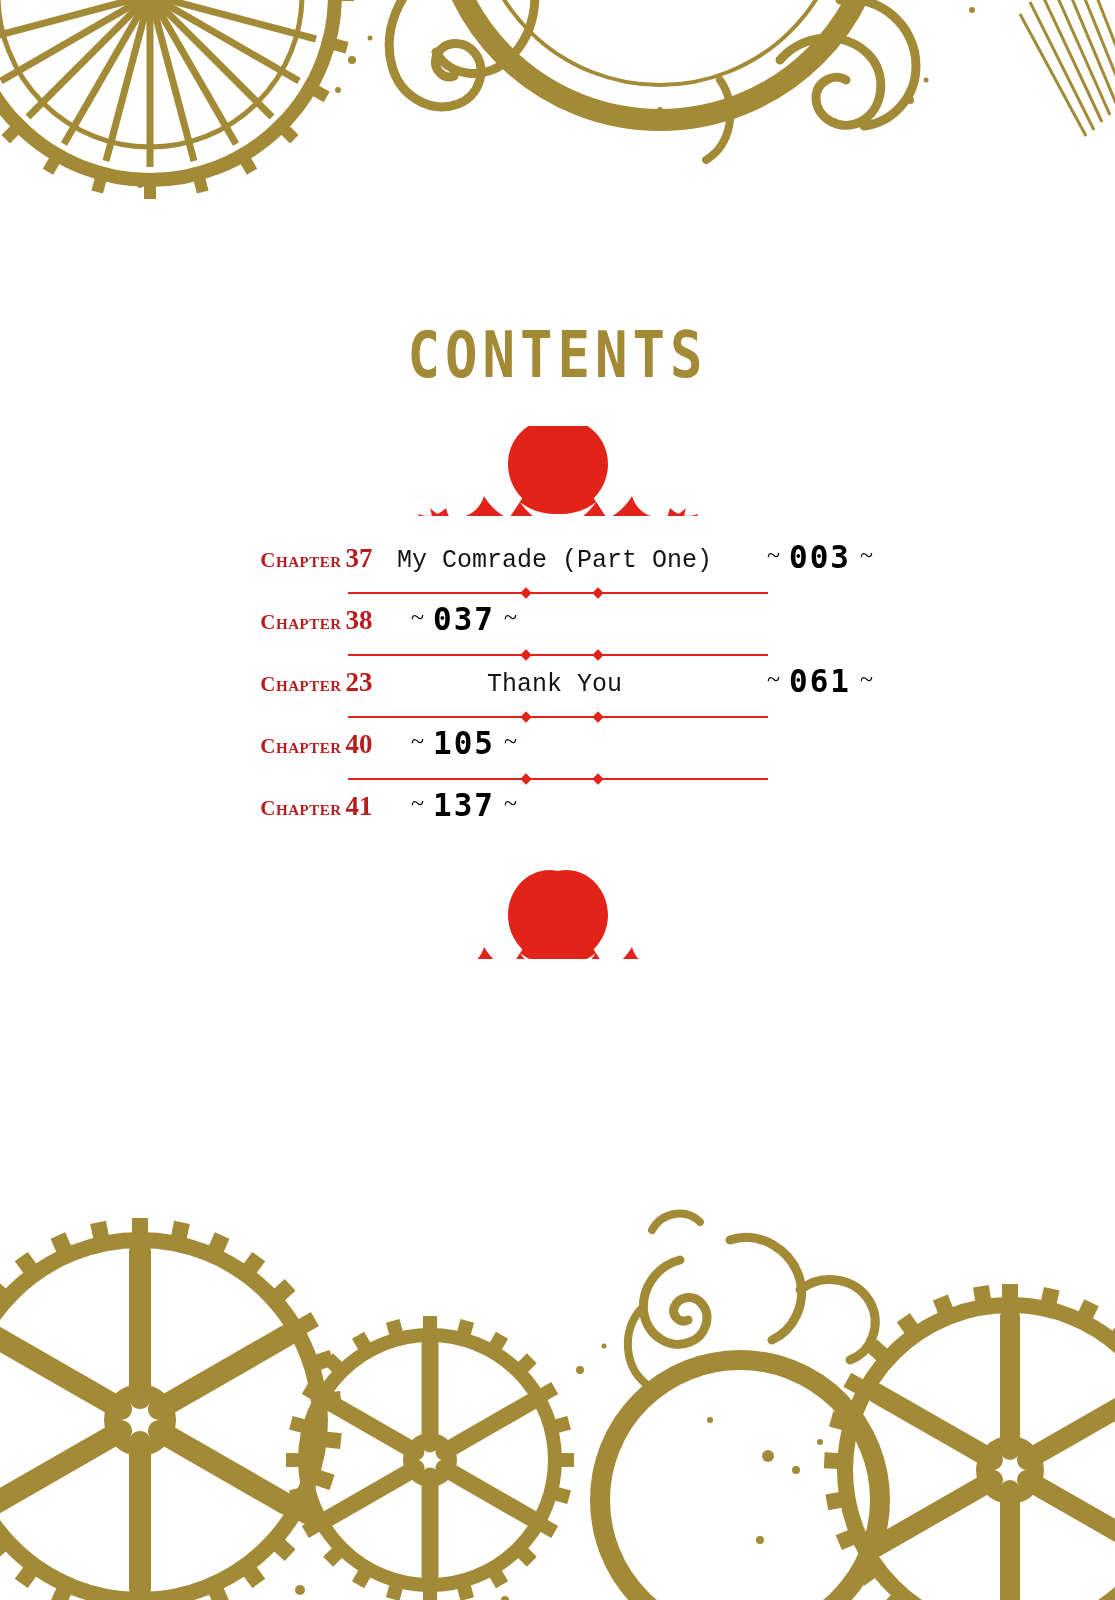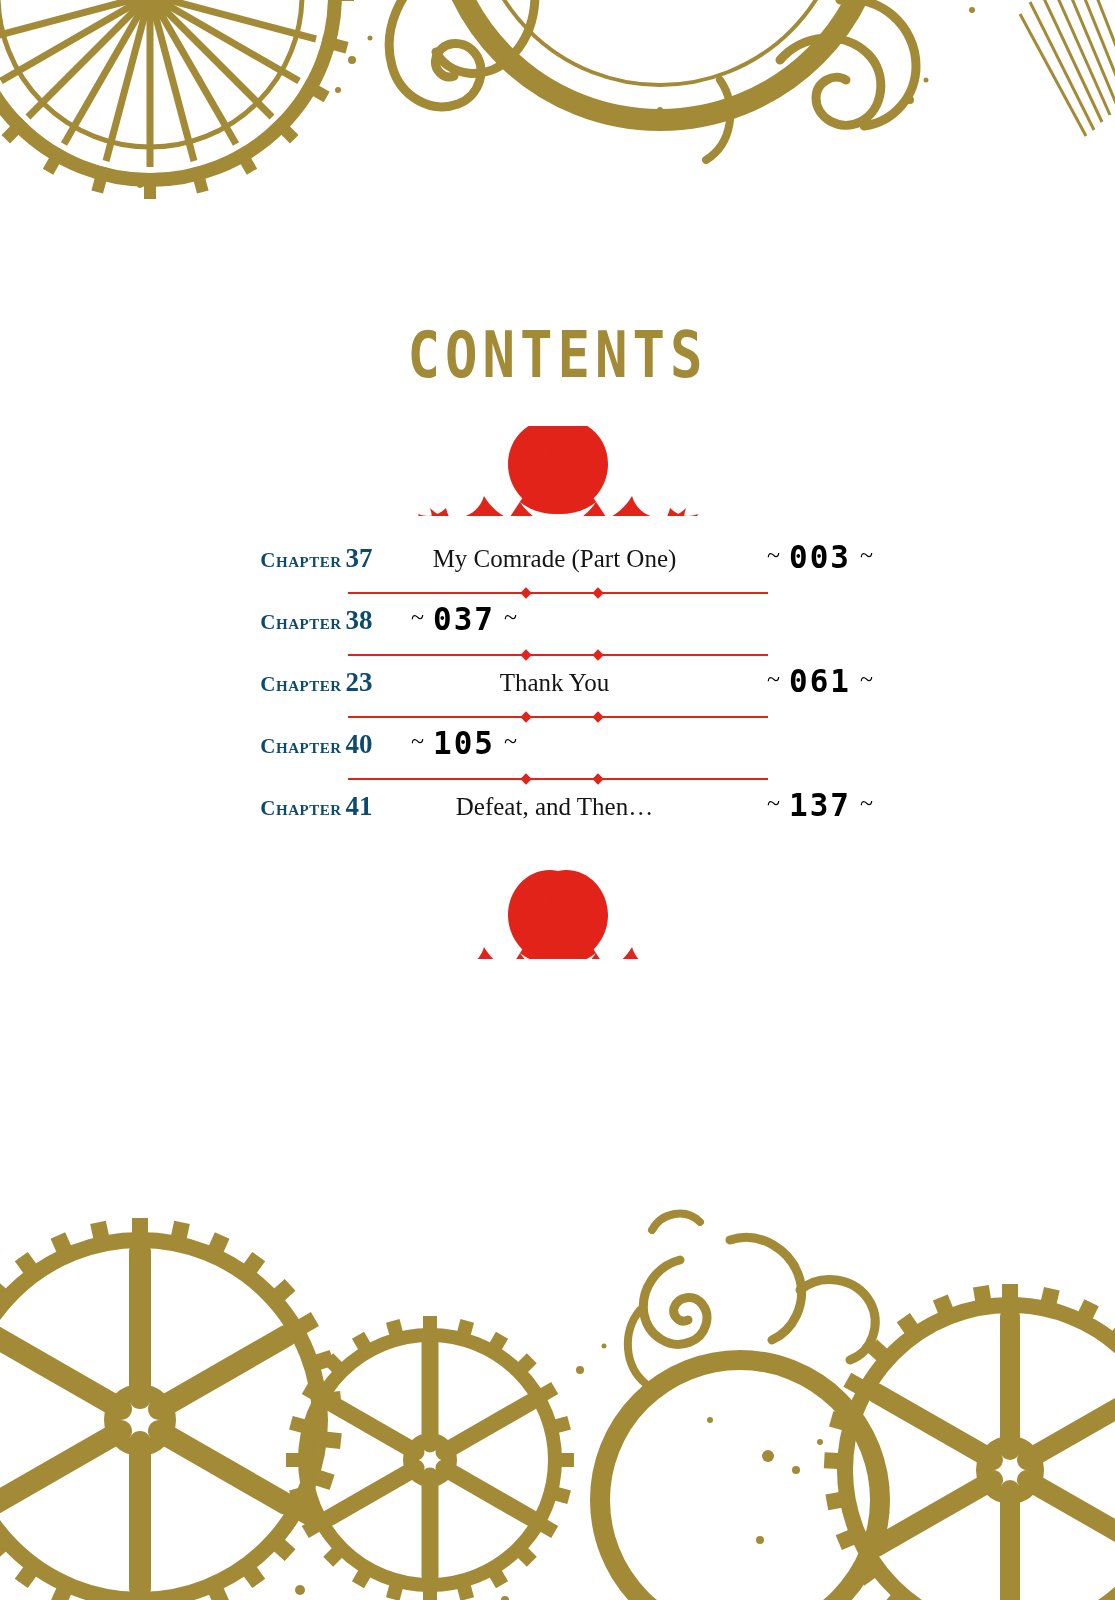--- a/index.html
+++ b/index.html
@@ -73,41 +73,41 @@
   .toc-row {
     display: flex;
     align-items: baseline;
     height: 48px;
   }
 
   .toc-chapter {
     width: 165px;
     text-align: right;
     white-space: nowrap;
-    color: #0c4a6e;
+    color: #b91c1c;
     padding-right: 4px;
   }
   .toc-chapter .ch-word {
     font-family: "Liberation Serif", serif;
     font-variant: small-caps;
     font-weight: bold;
     font-size: 21px;
     letter-spacing: 0.5px;
   }
   .toc-chapter .ch-num {
     font-family: "Liberation Serif", serif;
     font-weight: bold;
     font-size: 27px;
     margin-left: 4px;
   }
 
   .toc-titletext {
     flex: 1;
     text-align: center;
-    font-family: Liberation Serif, serif;
+    font-family: Liberation Mono, monospace;
     font-size: 25px;
     color: #141414;
     white-space: nowrap;
   }
 
   .toc-page {
     width: 175px;
     text-align: center;
     white-space: nowrap;
     color: #000000;
@@ -325,21 +325,20 @@
     <div class="toc-sep">
       <div class="line"></div>
       <div class="dot d1"></div>
       <div class="dot d2"></div>
     </div>
 
     <div class="toc-row">
       <div class="toc-chapter">
         <span class="ch-word">Chapter</span><span class="ch-num">41</span>
       </div>
-      <div class="toc-titletext">Defeat, and Then…</div>
       <div class="toc-page">
         <span class="tilde">~</span><span class="pagenum">137</span><span class="tilde">~</span>
       </div>
     </div>
 
   </div>
 
   <div class="flourish flourish-bottom" style="width:360px;height:95px;">
     <svg viewBox="0 0 360 95" width="360" height="95">
       <g fill="#e2231a">

